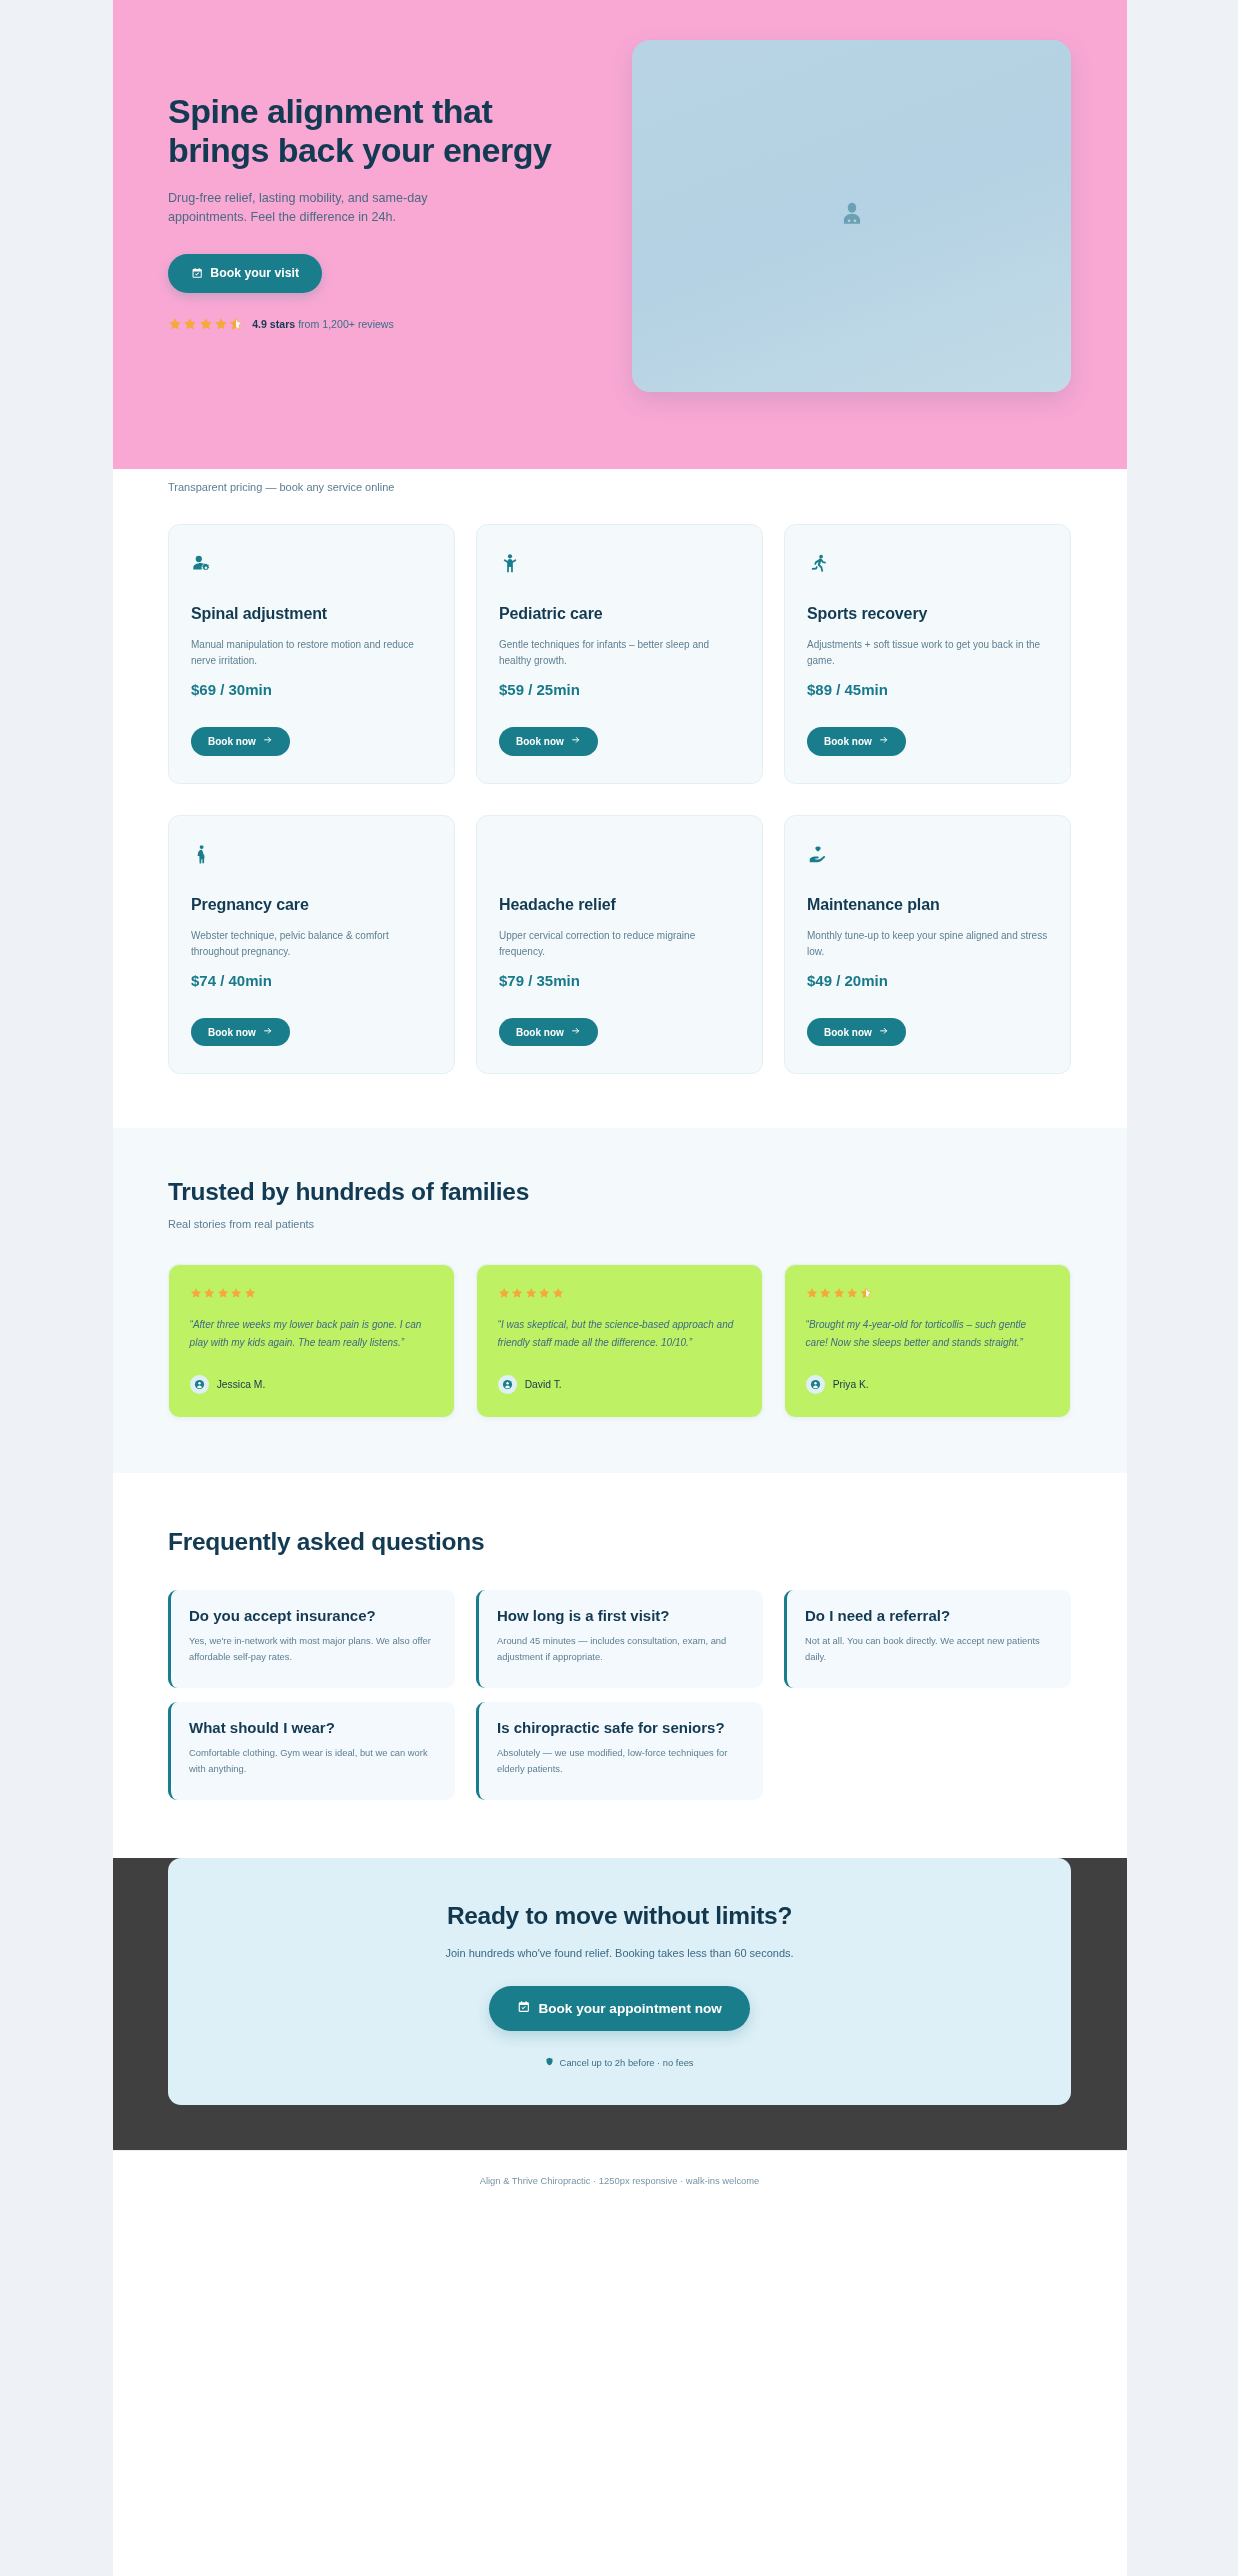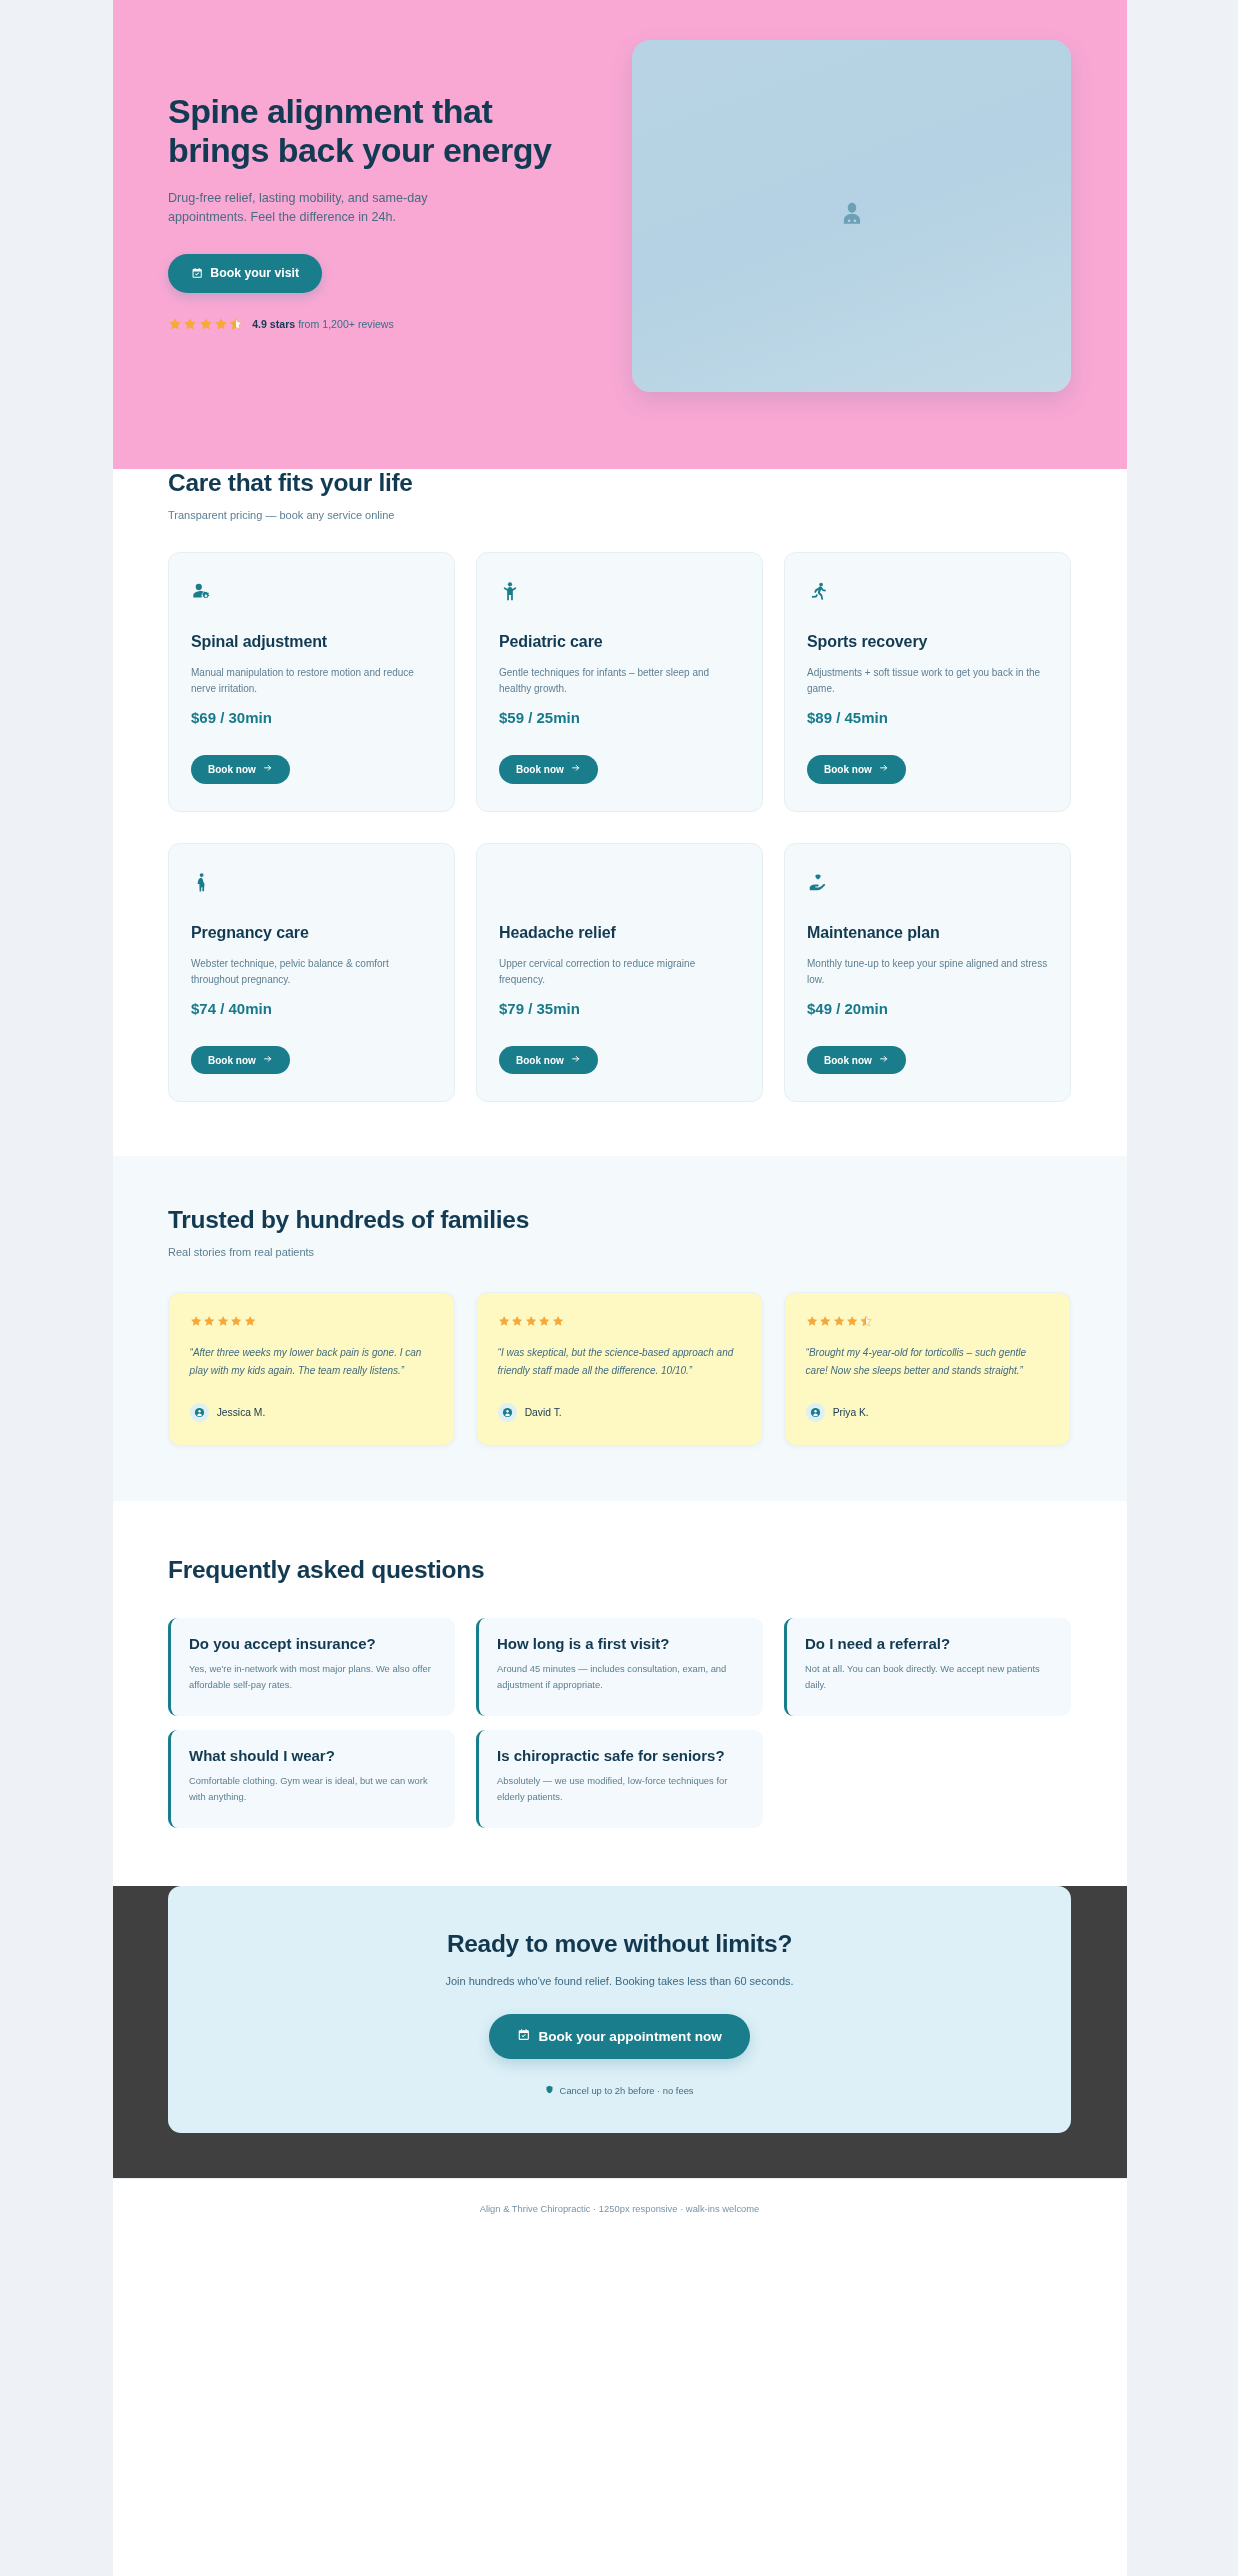--- a/index.html
+++ b/index.html
@@ -155,21 +155,21 @@
     cursor: pointer;
   }
 
   
   .testimonials {
     background: #f4f9fc;
     padding: 50px 0 55px 0;
   }
   .grid3.tst { margin-top: 34px; }
   .tst-card {
-    background: #fef9c3;
+    background: #bef264;
     border: 0.6px solid #eaf1f5;
     border-radius: 11.6px;
     padding: 22px 20.6px 23px 20.6px;
     box-shadow: 0 1.3px 5.2px rgba(40,80,110,0.04);
     min-height: 154px;
     display: flex;
     flex-direction: column;
   }
   .tst-quote {
     margin-top: 17px;
@@ -335,21 +335,20 @@
               <circle cx="14.3" cy="16.6" r="1.1" fill="#b4d2e3"></circle>
             </svg>
           </span>
         </div>
       </div>
     </div>
   </section>
 
   <section class="services">
     <div class="inner">
-      <h2 class="sec-title">Care that fits your life</h2>
       <p class="sec-sub">Transparent pricing — book any service online</p>
 
       <div class="grid3">
 
         <div class="svc-card">
           <div class="svc-icon">
             <svg width="22" height="22" viewBox="0 0 24 24" fill="#1a7d8c">
               <circle cx="8.5" cy="6.5" r="3.4"></circle>
               <path d="M8.5 11.5c-3.3 0-6 1.9-6 4.3V18h9.3a5.6 5.6 0 0 1-.3-1.8c0-1.9 1-3.6 2.5-4.5-1.5-.8-3.4-1.2-5.5-1.2z"></path>
               <path d="M17.3 12.4l.7.4.9-.3.6 1-.6.7.1.8.8.4-.2 1.1-.9.1-.5.6.2.9-1 .5-.6-.6-.8.1-.4.8-1.1-.3v-.9l-.6-.5-.9.2-.5-1 .6-.6-.1-.8-.8-.4.2-1.1.9-.1.5-.6-.2-.9 1-.5.6.6.8-.1.3-.5zm-1.1 2.2a1.4 1.4 0 1 0 .6 2.7 1.4 1.4 0 0 0-.6-2.7z"></path>

